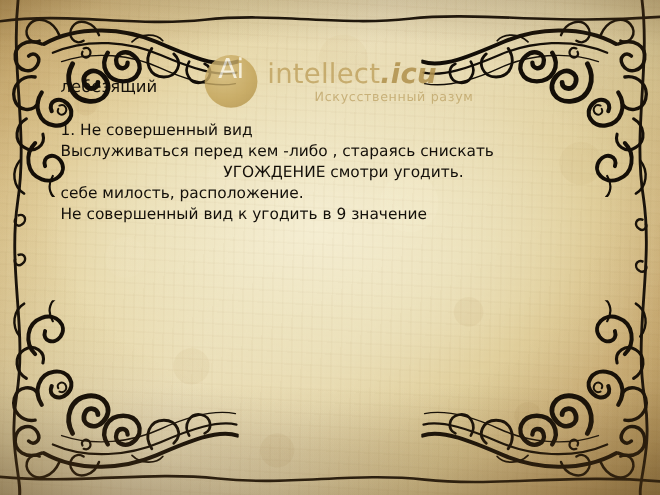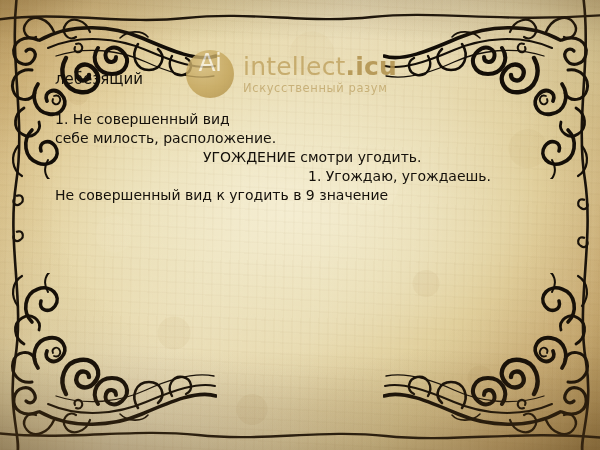--- a/index.html
+++ b/index.html
@@ -120,28 +120,29 @@
   }
   .wm-words { display: flex; flex-direction: column; line-height: 1; }
   .wm-title {
     font-family: "DejaVu Sans", sans-serif;
     font-size: 25px;
     font-weight: 400;
     color: rgba(190,160,92,0.80);
     letter-spacing: .2px;
     white-space: nowrap;
   }
-  .wm-title .dot-icu { font-weight: 700; color: rgba(176,144,76,0.86); }
+  .wm-title .dot-icu { font-weight: 700; color: rgba(176,144,76,0.86); font-style: italic; }
   .wm-sub {
     margin-top: 4px;
     font-family: "DejaVu Sans", sans-serif;
     font-size: 11.5px;
     color: rgba(186,158,96,0.72);
     letter-spacing: .6px;
     white-space: nowrap;
+    margin-left: 43px;
   }
 
   
   .content {
     position: absolute;
     left: 0; top: 0;
     width: 512px; height: 450px; text-decoration: underline;
   }
   .headword {
     position: absolute;
@@ -305,20 +306,20 @@
       <div class="wm-title"><span>intellect</span><span class="dot-icu">.icu</span></div>
       <div class="wm-sub">Искусственный  разум</div>
     </div>
   </div>
 
   <div class="content">
     <div class="headword">лебезящий</div>
 
     <div class="entry-body">
       <span class="ln">1. Не совершенный вид</span>
+      <span class="ln">Выслуживаться перед кем -либо , стараясь снискать</span>
+      <span class="ln ln-indent-ugozhdenie">УГОЖДЕНИЕ   смотри  угодить.</span>
       <span class="ln">себе милость, расположение.</span>
-      <span class="ln ln-indent-ugozhdenie">УГОЖДЕНИЕ   смотри  угодить.</span>
-      <span class="ln ln-indent-ugozhdayu">1. Угождаю, угождаешь.</span>
       <span class="ln">Не совершенный вид  к угодить в 9  значение</span>
     </div>
   </div>
 
 </div>
 
 </body></html>

